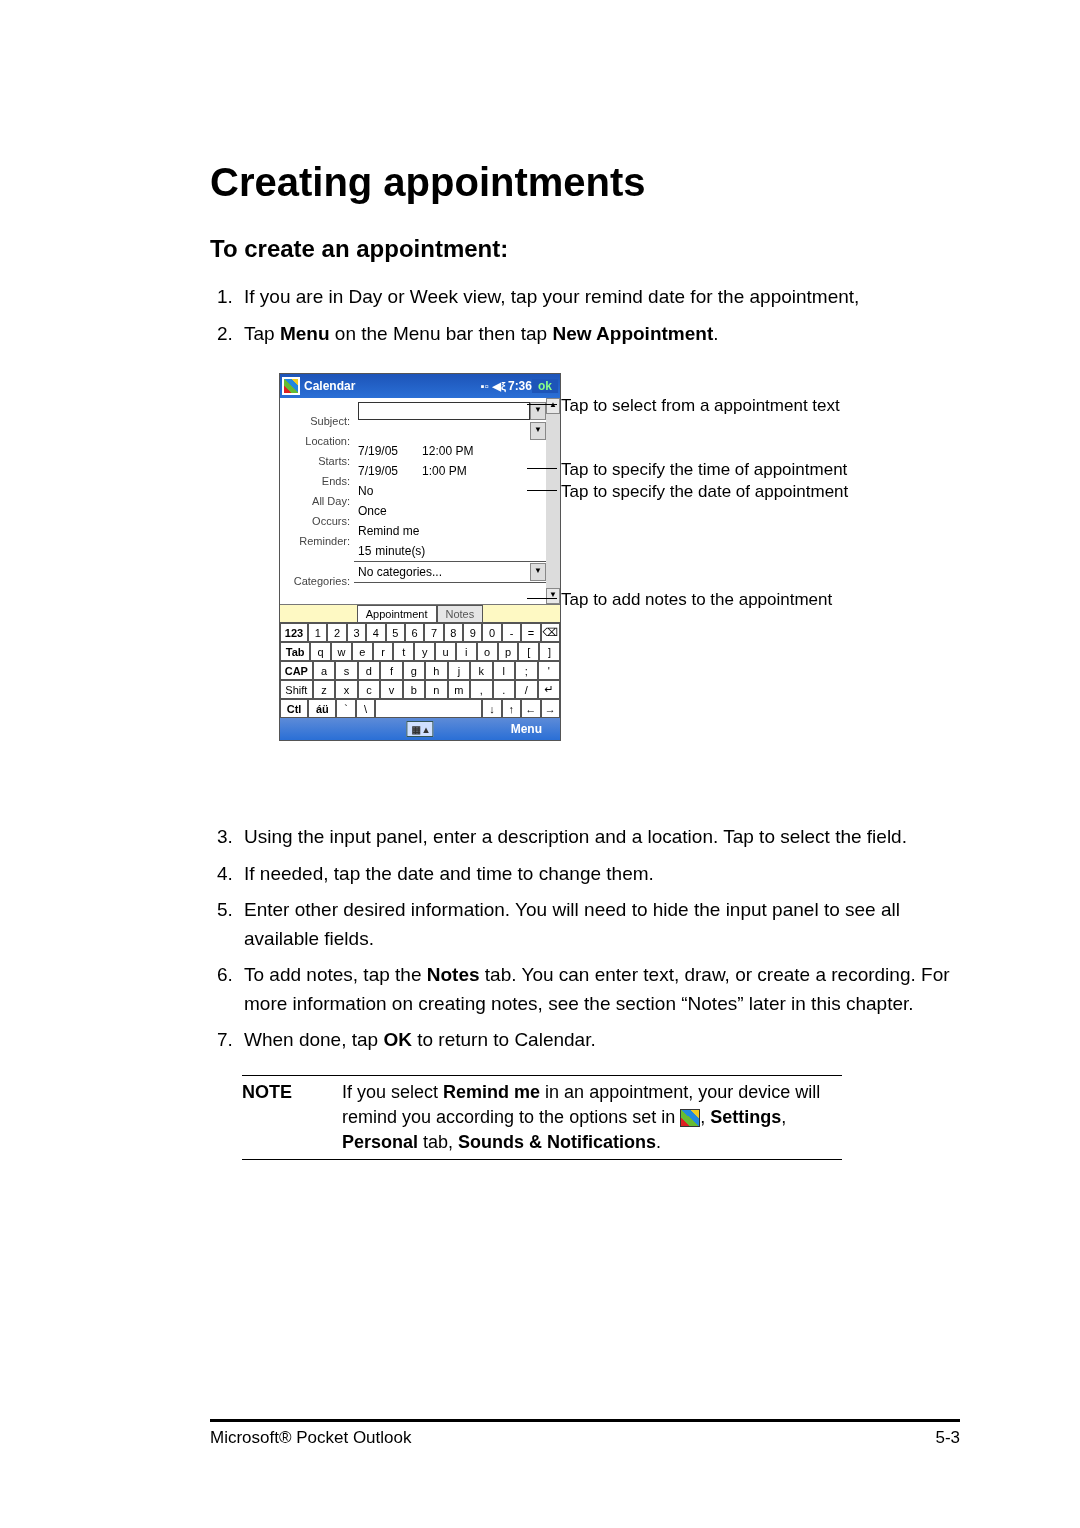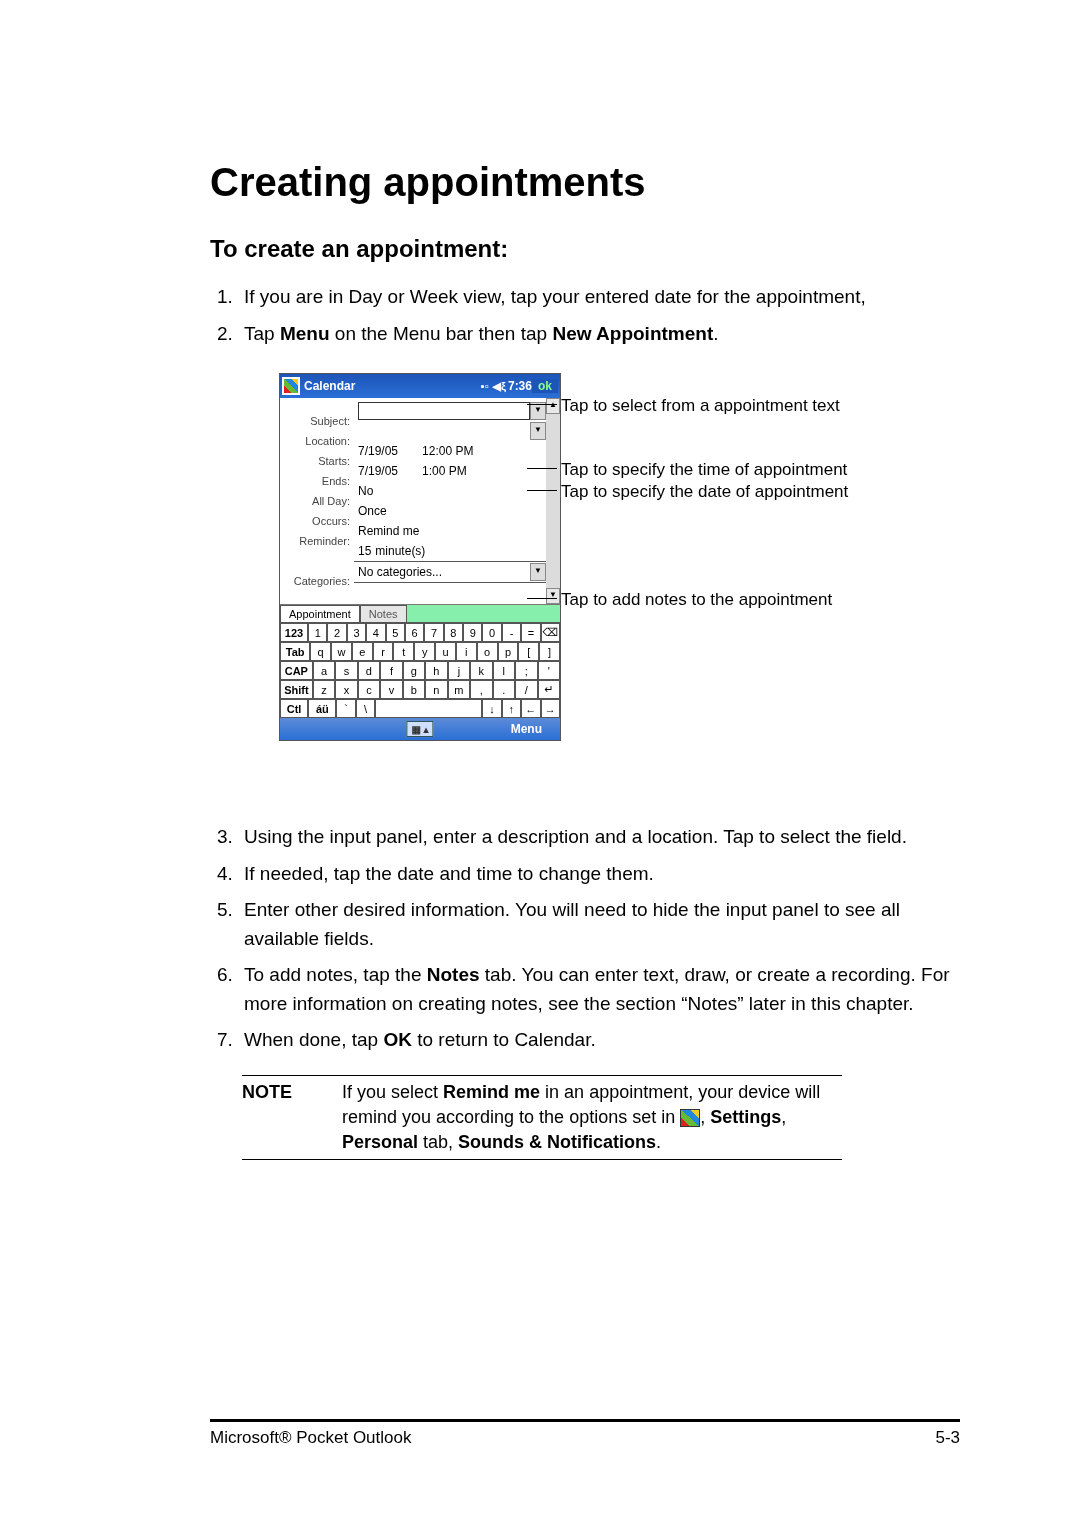--- a/index.html
+++ b/index.html
@@ -125,23 +125,24 @@
   }
   .input {
     border: 1px solid #333;
     height: 16px;
     flex:1;
     margin-left:4px;
   }
   .dd-arrow{width:14px;height:16px;background:#ddd;border:1px solid #888;font-size:8px;text-align:center;line-height:14px;}
   .tabs-row {
     display:flex;
-    background:#86efac;
+    background:#fef9c3;
     border-bottom:1px solid #555;
     font-size:11px;
+    justify-content:center;
   }
   .tab{padding:2px 8px;border:1px solid #555;border-bottom:none;background:#fff;}
   .tab.inactive{background:#e6e6e6;color:#555;}
   .kbd {
     font-family: Tahoma, Arial, sans-serif;
     font-size:11px;
   }
   .kbd-row{display:flex;}
   .key{border:1px solid #555;height:17px;flex:1;display:flex;align-items:center;justify-content:center;min-width:14px;}
   .key.shift{flex:1.5;font-weight:bold;}
@@ -205,21 +206,21 @@
   .footer-row{display:flex;justify-content:space-between;font-size:17px;font-weight:normal;}
 </style>
 </head>
 <body>
 
 <div class="page">
   <h1>Creating appointments</h1>
   <h2>To create an appointment:</h2>
 
   <ol>
-    <li>If you are in Day or Week view, tap your entered date for the appointment,</li>
+    <li>If you are in Day or Week view, tap your remind date for the appointment,</li>
     <li>
       <span>Tap </span><span class="bold">Menu</span><span> on the Menu bar then tap </span><span class="bold">New Appointment</span><span>.</span>
     </li>
   </ol>
 
   <div class="figure-wrap">
     <div class="figure">
 
       <div class="device">
         <div class="titlebar">
@@ -352,21 +353,21 @@
               <div class="key">f</div>
               <div class="key">g</div>
               <div class="key">h</div>
               <div class="key">j</div>
               <div class="key">k</div>
               <div class="key">l</div>
               <div class="key">;</div>
               <div class="key">'</div>
             </div>
           <div class="kbd-row" id="kbd-r4">
-              <div class="key shift" style="font-weight: bold;">Shift</div>
+              <div class="key shift" style="font-weight: normal;">Shift</div>
               <div class="key">z</div>
               <div class="key">x</div>
               <div class="key">c</div>
               <div class="key">v</div>
               <div class="key">b</div>
               <div class="key">n</div>
               <div class="key">m</div>
               <div class="key">,</div>
               <div class="key">.</div>
               <div class="key">/</div>

